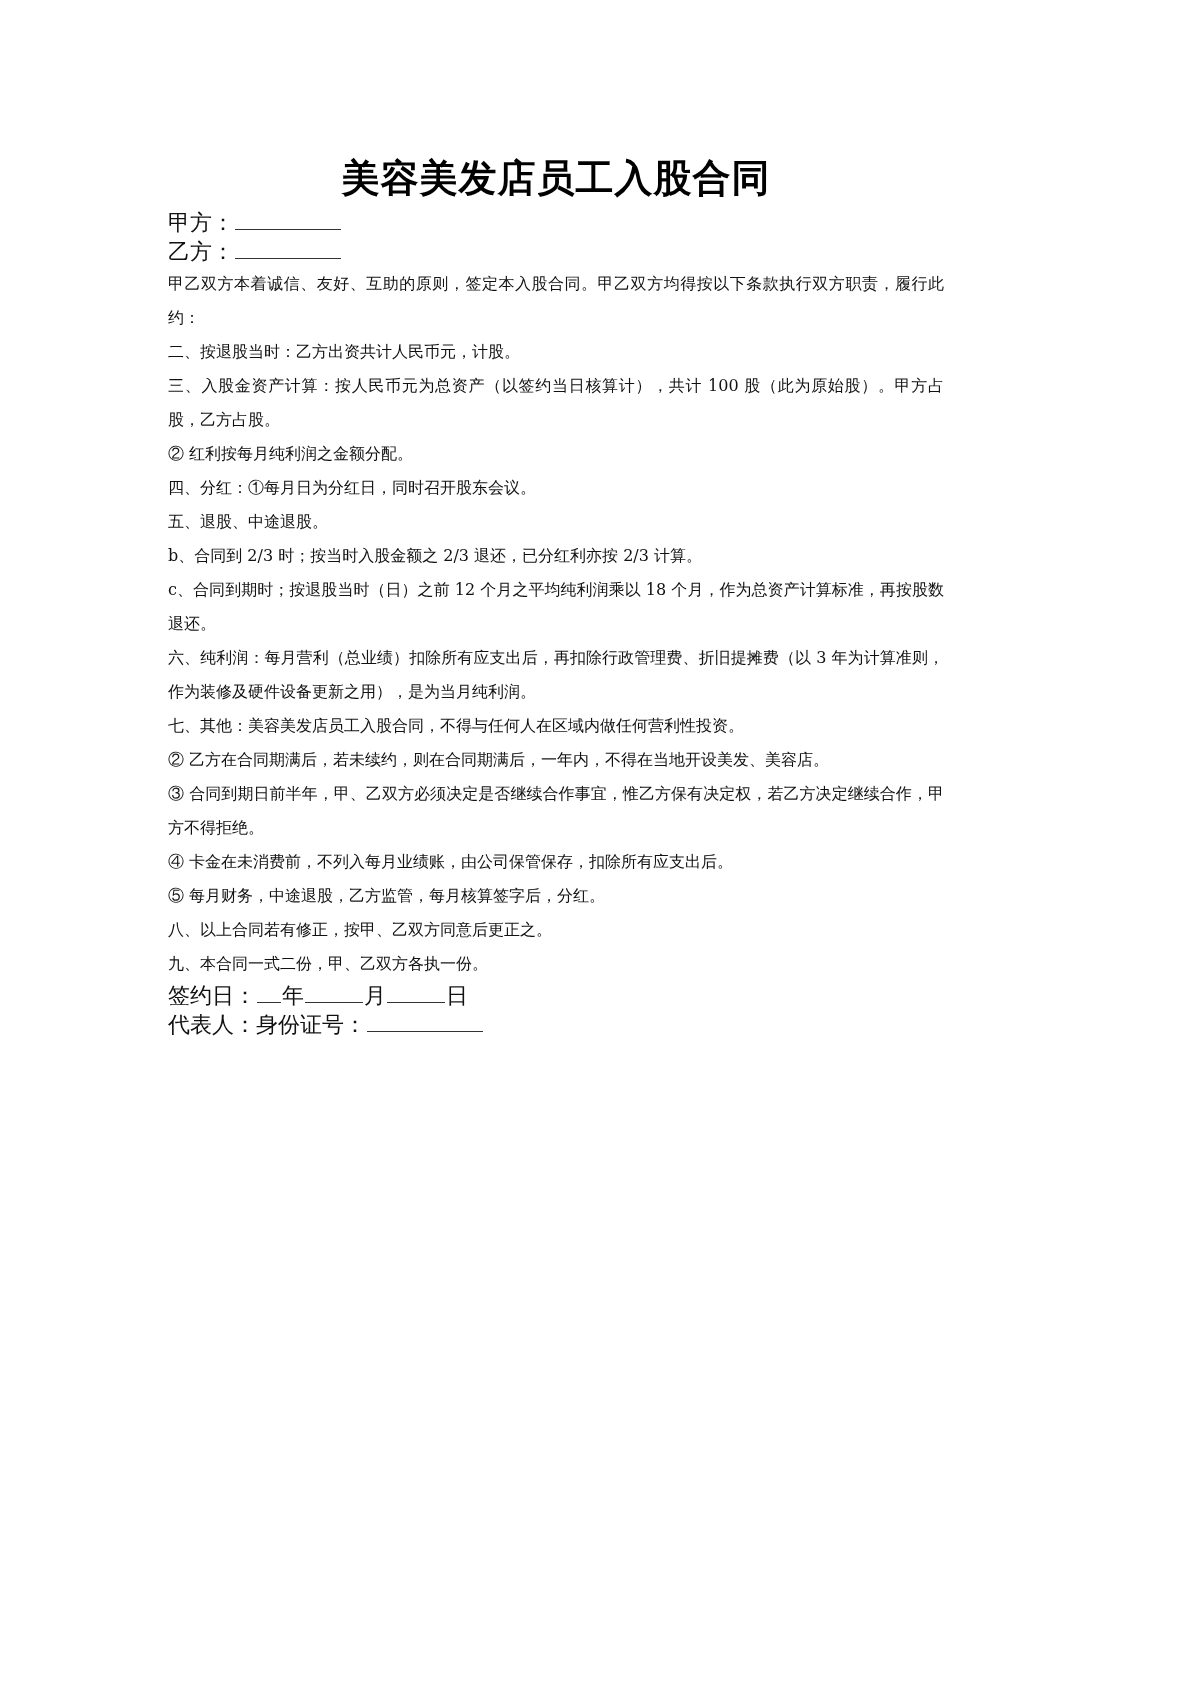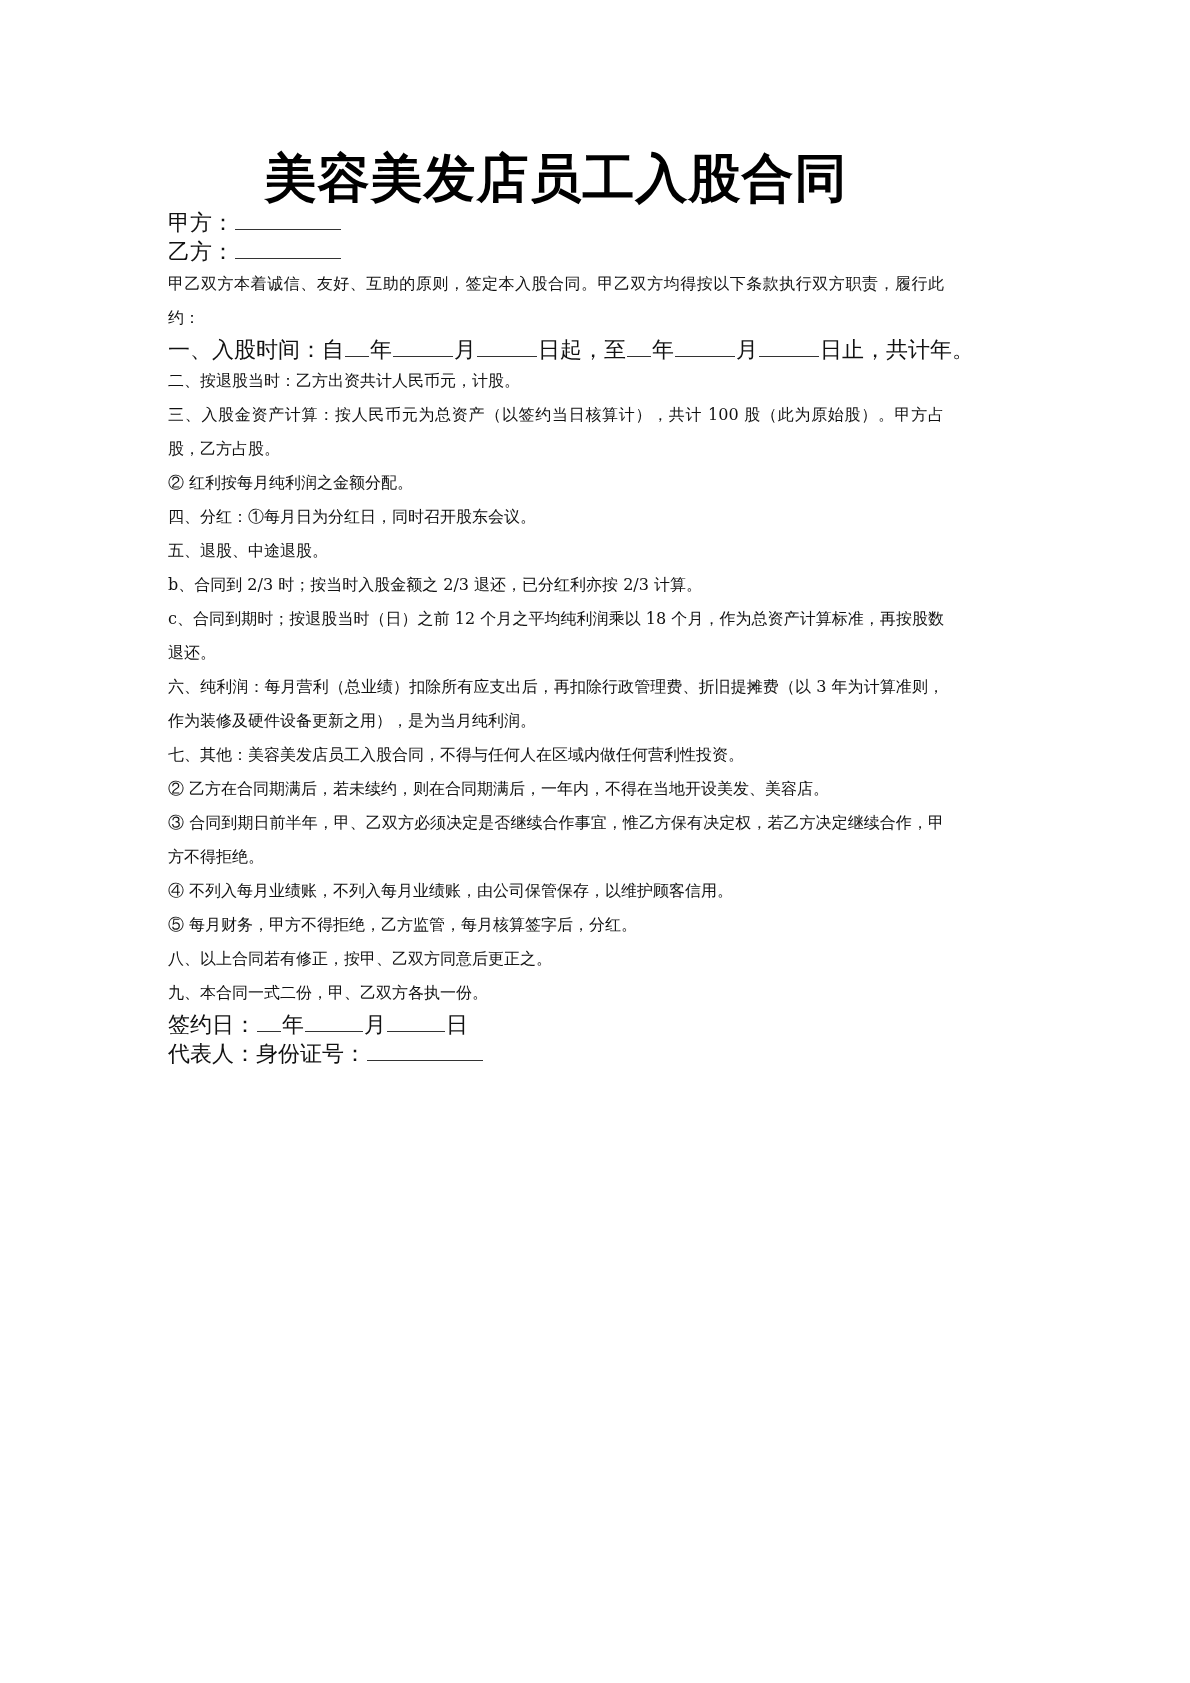--- a/index.html
+++ b/index.html
@@ -18,21 +18,21 @@
     .page {
       position: absolute;
       left: 168px;
       top: 150px;
       width: 776px;
     }
     .title {
       text-align: center;
       font-family: "DejaVu Serif", "Liberation Serif", serif;
       font-weight: bold;
-      font-size: 52px;
+      font-size: 38px;
       line-height: 56px;
       height: 56px;
       margin: 0 0 2px 0;
       letter-spacing: 1px;
       color: #000000;
     }
     .line {
       font-size: 22px;
       line-height: 29.3px;
       white-space: nowrap;
@@ -66,37 +66,34 @@
 
   <div class="line">
     <span>甲方：</span><span class="blank b-name"></span>
   </div>
   <div class="line">
     <span>乙方：</span><span class="blank b-name"></span>
   </div>
 
   <div class="para">甲乙双方本着诚信、友好、互助的原则，签定本入股合同。甲乙双方均得按以下条款执行双方职责，履行此约：</div>
 
-  <div class="line">
-    <span>一、入股时间：自</span><span class="blank b-short"></span><span>年</span><span class="blank b-mid"></span><span>月</span><span class="blank b-mid"></span><span>日起，至</span><span class="blank b-short"></span><span>年</span><span class="blank b-mid"></span><span>月</span><span class="blank b-mid"></span><span>日止，共计年。</span>
-  </div>
 
   <div class="para">二、按退股当时：乙方出资共计人民币元，计股。</div>
   <div class="para">三、入股金资产计算：按人民币元为总资产（以签约当日核算计），共计 100 股（此为原始股）。甲方占股，乙方占股。</div>
   <div class="para">② 红利按每月纯利润之金额分配。</div>
   <div class="para">四、分红：①每月日为分红日，同时召开股东会议。</div>
   <div class="para">五、退股、中途退股。</div>
   <div class="para">b、合同到 2/3 时；按当时入股金额之 2/3 退还，已分红利亦按 2/3 计算。</div>
   <div class="para">c、合同到期时；按退股当时（日）之前 12 个月之平均纯利润乘以 18 个月，作为总资产计算标准，再按股数退还。</div>
   <div class="para">六、纯利润：每月营利（总业绩）扣除所有应支出后，再扣除行政管理费、折旧提摊费（以 3 年为计算准则，作为装修及硬件设备更新之用），是为当月纯利润。</div>
   <div class="para">七、其他：美容美发店员工入股合同，不得与任何人在区域内做任何营利性投资。</div>
   <div class="para">② 乙方在合同期满后，若未续约，则在合同期满后，一年内，不得在当地开设美发、美容店。</div>
   <div class="para">③ 合同到期日前半年，甲、乙双方必须决定是否继续合作事宜，惟乙方保有决定权，若乙方决定继续合作，甲方不得拒绝。</div>
-  <div class="para">④ 不列入每月业绩账，不列入每月业绩账，由公司保管保存，以维护顾客信用。</div>
-  <div class="para">⑤ 每月财务，甲方不得拒绝，乙方监管，每月核算签字后，分红。</div>
+  <div class="para">④ 卡金在未消费前，不列入每月业绩账，由公司保管保存，扣除所有应支出后。</div>
+  <div class="para">⑤ 每月财务，中途退股，乙方监管，每月核算签字后，分红。</div>
   <div class="para">八、以上合同若有修正，按甲、乙双方同意后更正之。</div>
   <div class="para">九、本合同一式二份，甲、乙双方各执一份。</div>
 
   <div class="line">
     <span>签约日：</span><span class="blank b-short"></span><span>年</span><span class="blank b-day"></span><span>月</span><span class="blank b-day"></span><span>日</span>
   </div>
   <div class="line">
     <span>代表人：身份证号：</span><span class="blank b-id"></span>
   </div>
 </div>

